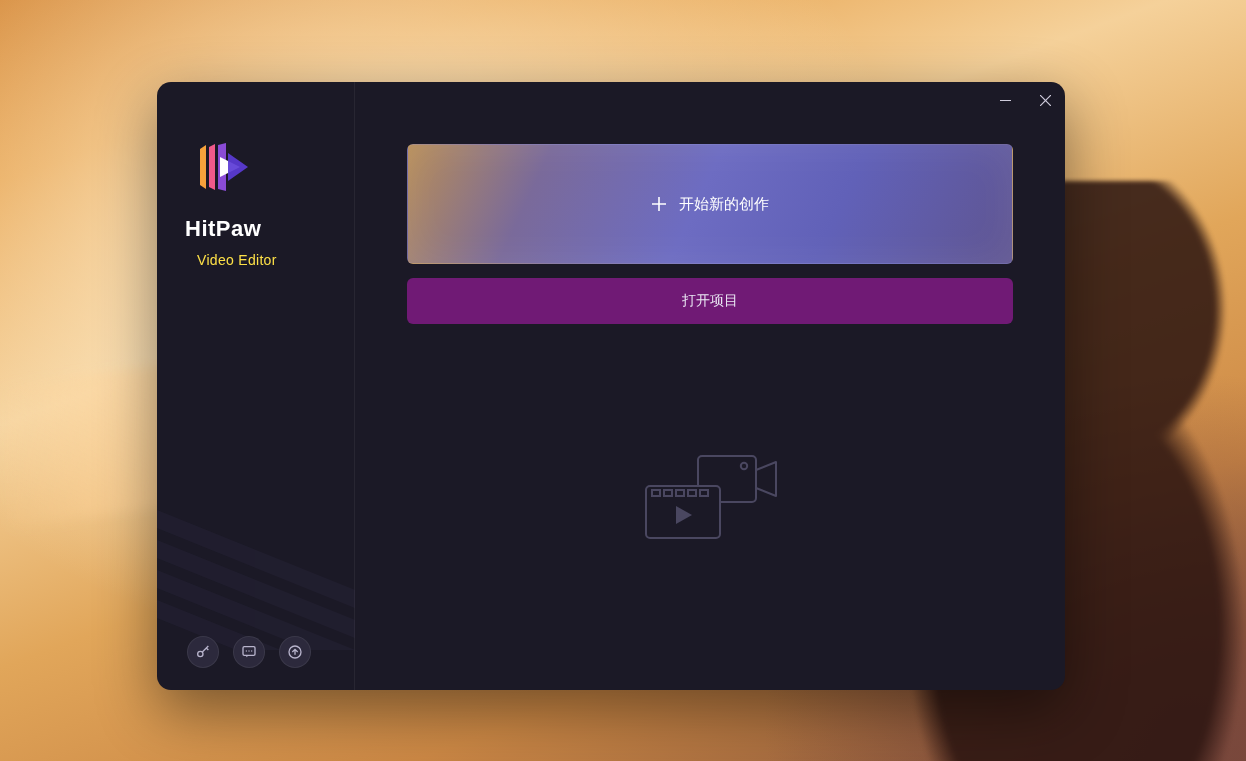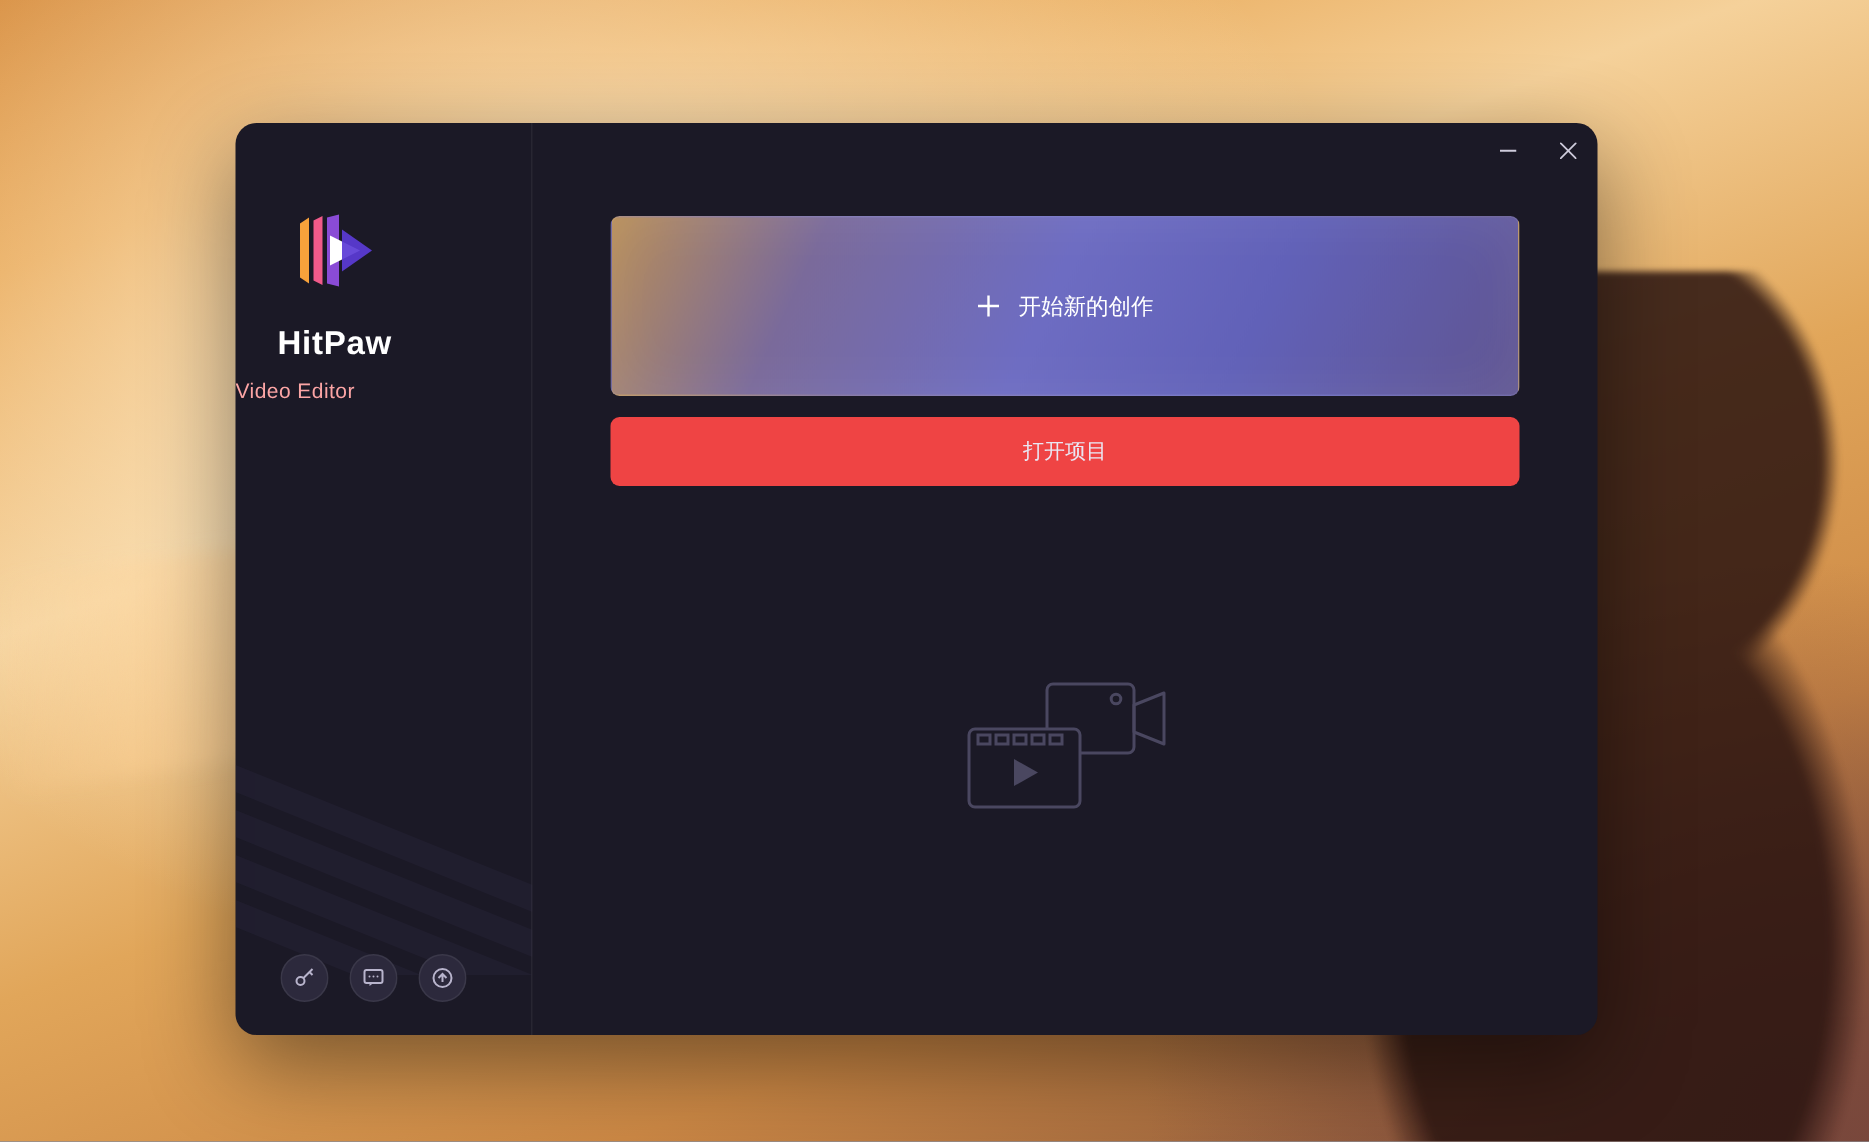--- a/index.html
+++ b/index.html
@@ -71,24 +71,25 @@
   .logo-icon { width: 54px; height: 54px; display:block; }
   .app-title {
     color: #ffffff;
     font-size: 22px;
     font-weight: 600;
     margin-top: 22px;
     padding-left: 28px;
     letter-spacing: 0.5px;
   }
   .app-subtitle {
-    color: #fca5a5;
+    color: #fde047;
     font-size: 14px;
     font-weight: 300;
     margin-top: 10px;
+    padding-left: 40px;
     letter-spacing: 0.3px;
   }
   .sidebar-stripes {
     position: absolute;
     left: 0; bottom: 40px;
     width: 198px; height: 180px;
     opacity: 0.18;
     pointer-events: none;
   }
 
@@ -154,21 +155,21 @@
     cursor: pointer;
     box-shadow: inset 0 0 40px rgba(255,255,255,0.08);
   }
   .primary-btn svg { width: 16px; height: 16px; }
 
   .secondary-btn {
     width: 100%;
     height: 46px;
     margin-top: 14px;
     border-radius: 6px;
-    background: #ef4444;
+    background: #701a75;
     display: flex;
     align-items: center;
     justify-content: center;
     color: #e9e7f3;
     font-size: 14px;
     cursor: pointer;
   }
 
   .placeholder-illustration {
     position: absolute;

